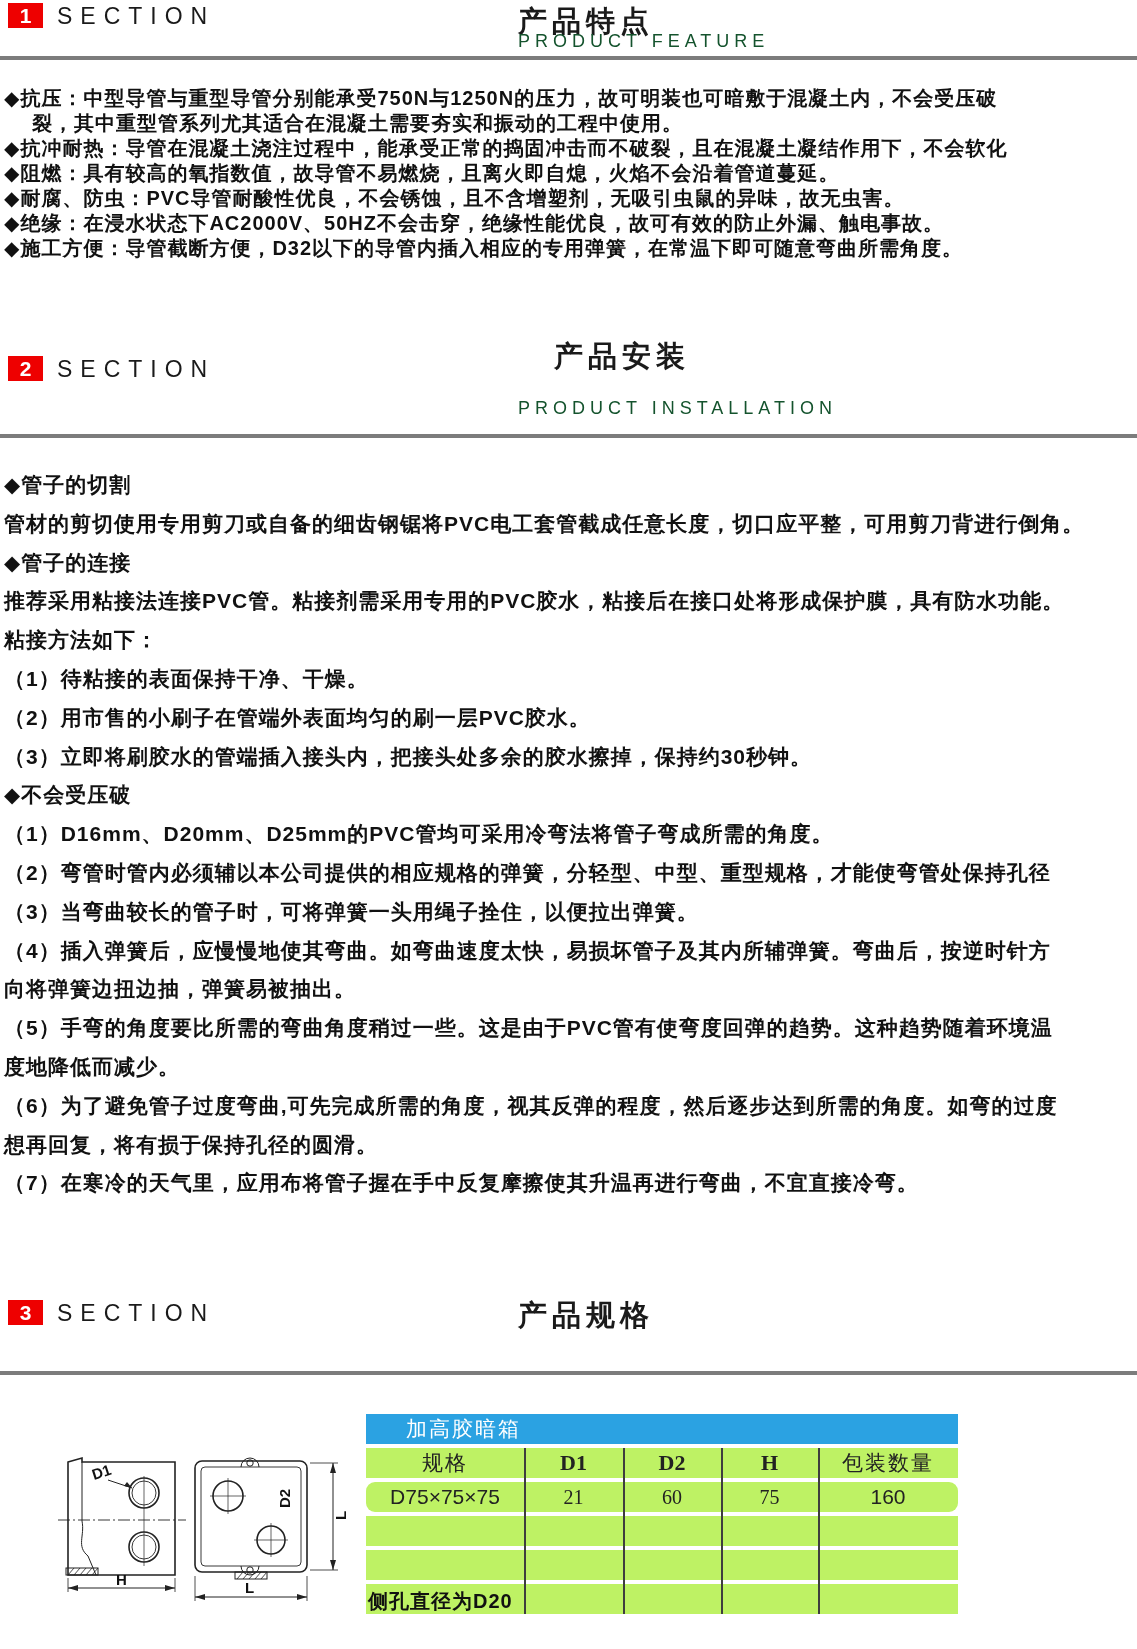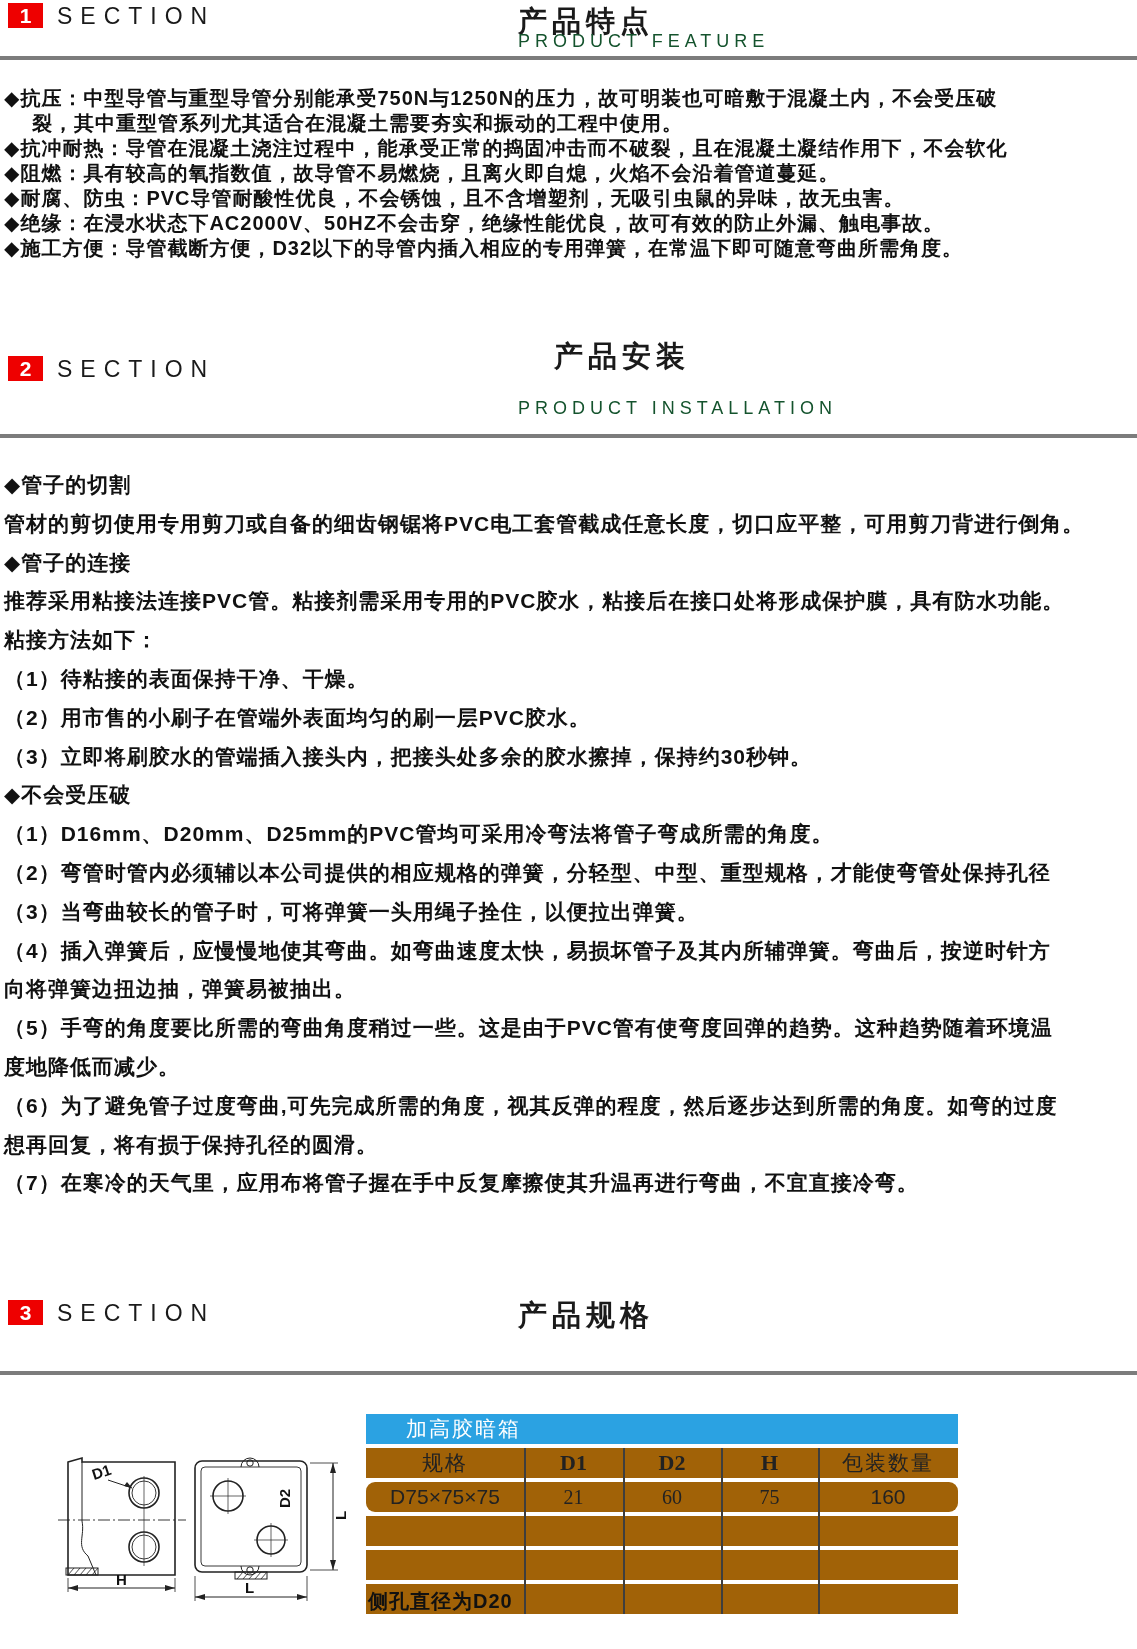--- a/index.html
+++ b/index.html
@@ -17,21 +17,21 @@
   
   .body-block{position:absolute;left:4px;width:1133px;}
   .b1 .line{height:25px;line-height:25px;font-size:20px;font-weight:bold;letter-spacing:1px;white-space:nowrap;}
   .b2 .line{height:38.8px;line-height:38.8px;font-size:21px;font-weight:bold;letter-spacing:1px;white-space:nowrap;}
   .line.ind{padding-left:28px;}
 
   
   .spec-table{position:absolute;left:366px;top:1414px;width:545px;height:203px;}
   .tbl-title{position:absolute;left:0;top:0;width:592px;height:30px;background:#2ba2e2;color:#ffffff;
              font-size:21px;letter-spacing:2px;line-height:30px;padding-left:40px;box-sizing:border-box;}
-  .tbl-row{position:absolute;left:0;width:592px;height:30px;display:flex;background:#a16207;}
+  .tbl-row{position:absolute;left:0;width:592px;height:30px;display:flex;background:#bef264;}
   .tbl-cell{display:flex;align-items:center;justify-content:center;font-size:21px;color:#222;}
   .c0{width:158px;} .c1{width:99px;} .c2{width:98px;} .c3{width:97px;} .c4{width:140px;}
   .hd-cn{font-size:21px;letter-spacing:2px;}
   .hd-serif{font-family:"Liberation Serif","DejaVu Serif",serif;font-weight:bold;font-size:22px;}
   .val-serif{font-family:"Liberation Serif","DejaVu Serif",serif;font-size:20px;}
   .vline{position:absolute;top:34px;width:2px;height:166px;background:#3e3e3e;}
 
   .tbl-note{position:absolute;left:368px;top:1588px;font-size:20px;font-weight:bold;letter-spacing:1px;}
 
   .diagram{position:absolute;left:38px;top:1396px;}

